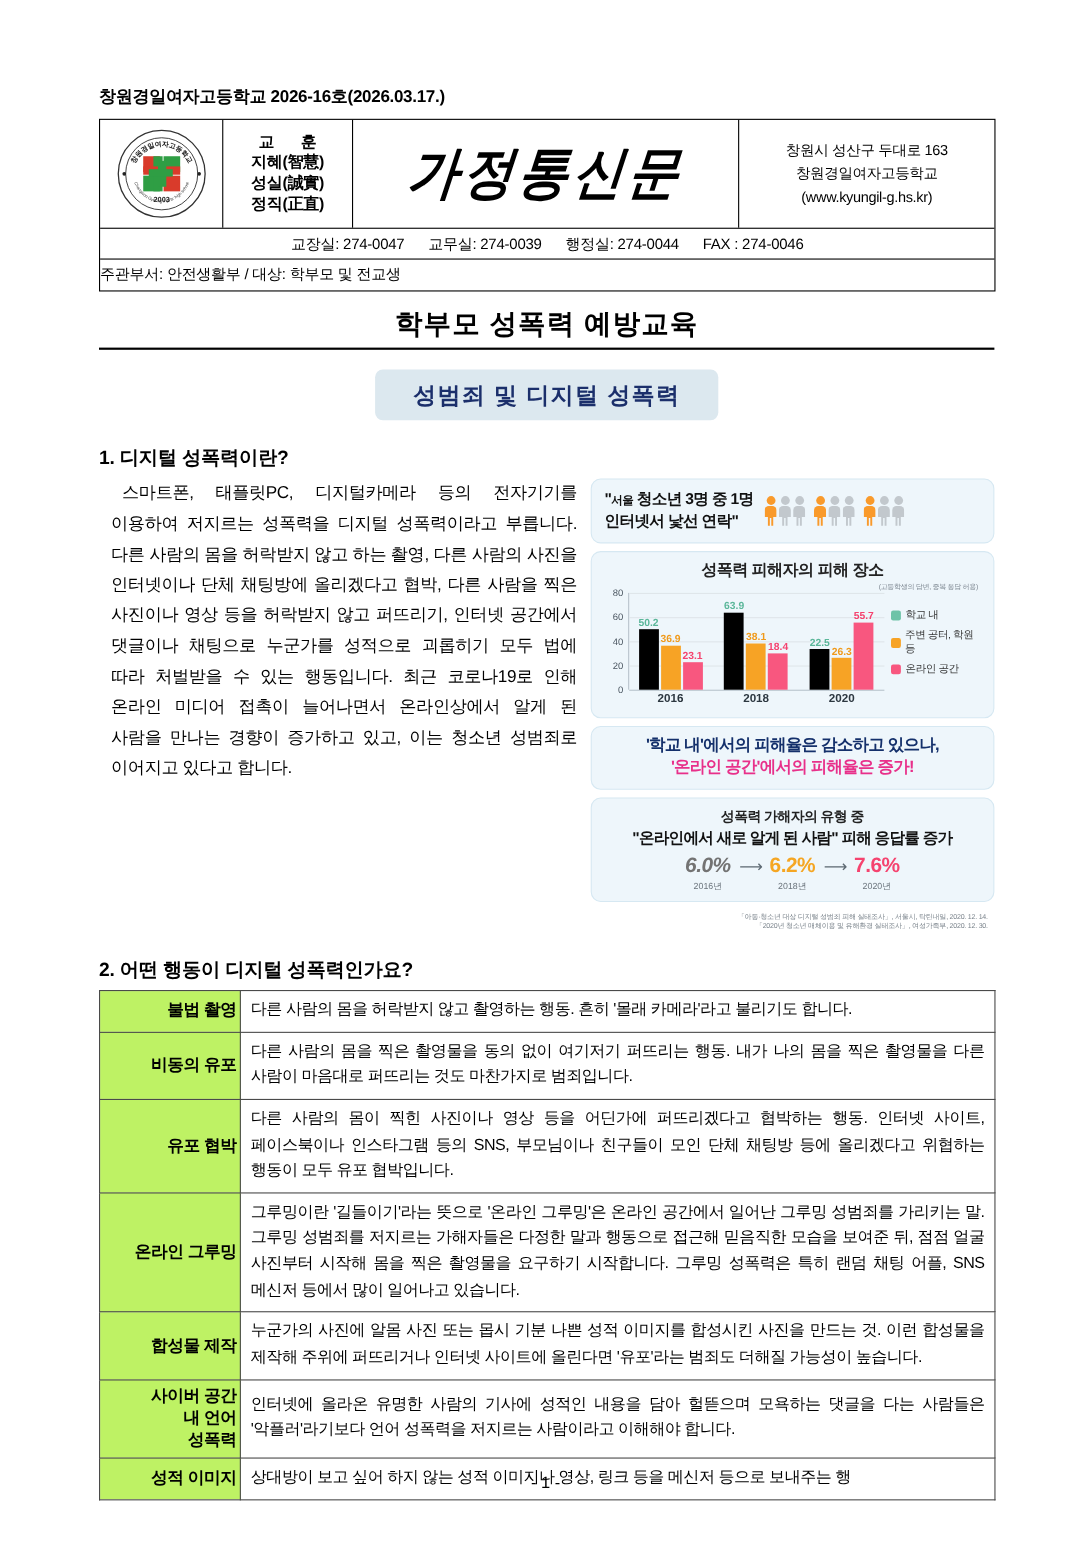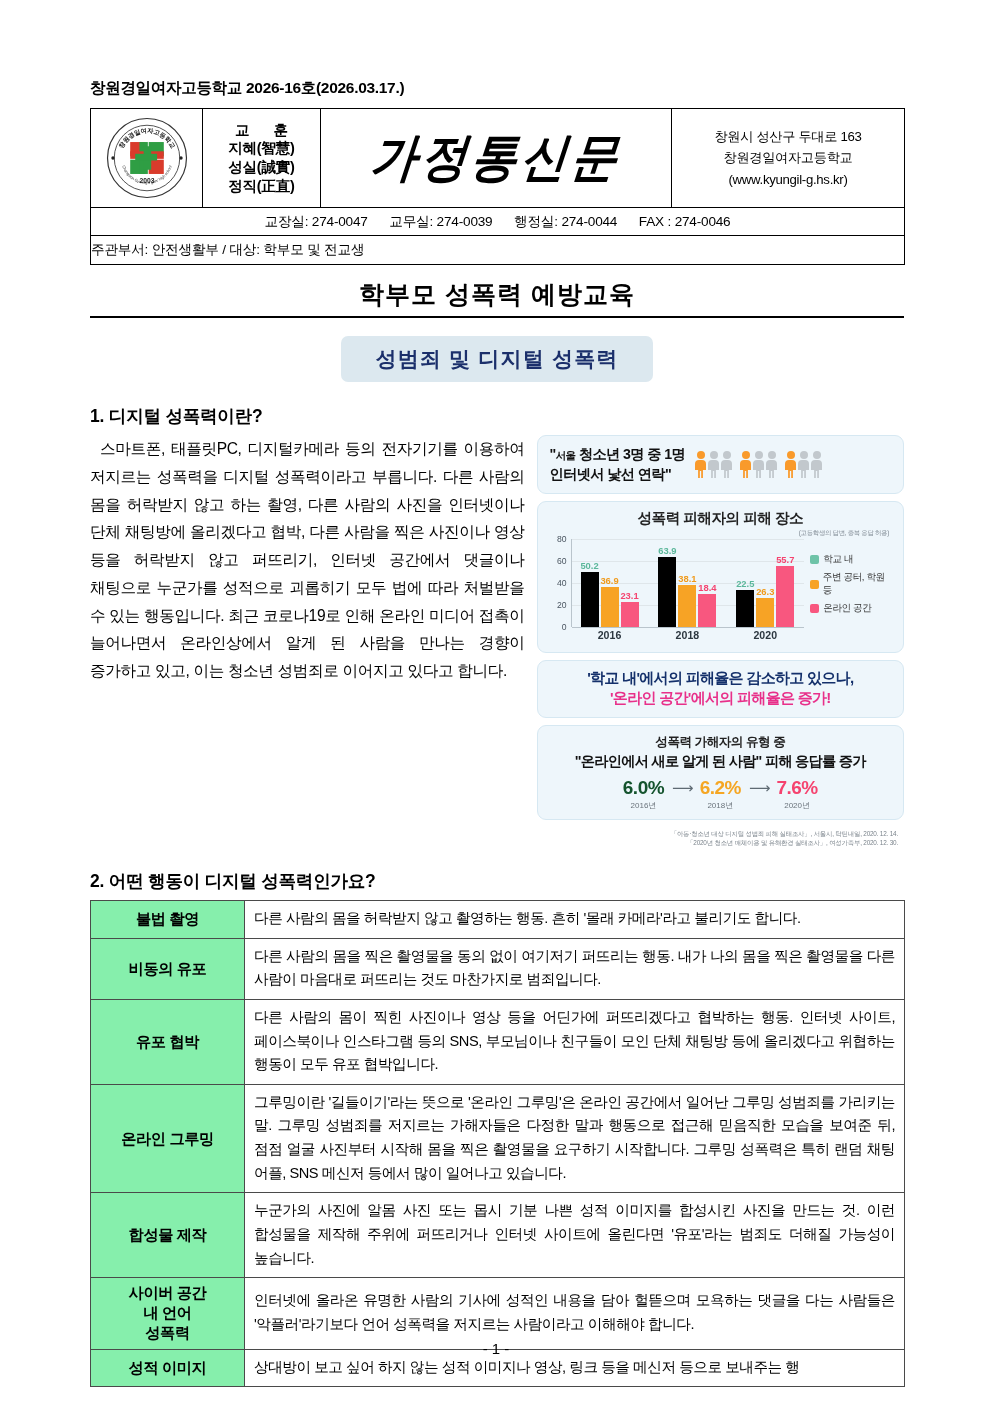--- a/index.html
+++ b/index.html
@@ -69,21 +69,21 @@
     padding: 9px 34px; font-size: 21px; font-weight: 700;
     color: #1b2f6b; letter-spacing: 1.2px;
   }
 
   
   .sec-head { font-size: 17.5px; font-weight: 700; letter-spacing:-0.2px; margin: 22px 0 7px; }
   .cols { display:flex; gap: 12px; align-items: flex-start; }
   .col-text { width: 440px; }
   .body-par {
     font-size: 15.6px; line-height: 1.78; text-align: justify;
-    text-indent: 10px; letter-spacing: -0.35px; word-break: keep-all;
+    text-indent: 10px; letter-spacing: -0.35px; word-break: keep-all; margin-left: 11px;
   }
 
   
   .info { width: 372px; display:flex; flex-direction:column; gap:7px; }
   .panel { background:#eef6fb; border:1px solid #d6e8f2; border-radius:9px; }
 
   .p1 { display:flex; align-items:center; padding: 9px 12px; gap:10px; }
   .p1-txt { font-size: 14.2px; font-weight:700; line-height:1.38; color:#111; letter-spacing:-0.6px; }
   .p1-txt .sm { font-size: 10.5px; }
   .people { display:flex; gap:8px; }
@@ -144,21 +144,21 @@
   .stat .y { font-size:8px; color:#6b747c; margin-top:1px; }
   .arrow { color:#5e6a73; font-size:15px; margin-bottom:12px; letter-spacing:-2px; }
 
   .srcs { font-size:6.4px; color:#7a838b; text-align:right; line-height:1.5; padding:2px 6px 4px 0; letter-spacing:-0.2px; }
 
   
   .tbl-head { font-size:17.5px; font-weight:700; margin: 17px 0 7px; letter-spacing:-0.2px; }
   table.acts { width: 815px; border-collapse: collapse; table-layout: fixed; }
   table.acts td { border: 1px solid #4a4a4a; vertical-align: middle; }
   td.k {
-    width: 154px; background:#86efac; text-align:center;
+    width: 128px; background:#bef264; text-align:right;
     font-size:15.2px; font-weight:700; letter-spacing:-0.4px; line-height:1.32; padding: 5px 3px;
   }
   td.v {
     padding: 6px 9px 7px; font-size:14.6px; line-height:1.62;
     letter-spacing:-0.45px; text-align: justify; word-break: keep-all;
   }
 
   .pagenum { position:absolute; left:0; right:0; bottom: 46px; text-align:center; font-size:15px; }
 </style>
 </head>
@@ -379,21 +379,21 @@
       <div class="panel p3">
         <div class="l1">'학교 내'에서의 피해율은 감소하고 있으나,</div>
         <div class="l2">'온라인 공간'에서의 피해율은 증가!</div>
       </div>
 
       <div class="panel p4">
         <div class="p4-t1">성폭력 가해자의 유형 중</div>
         <div class="p4-t2">"온라인에서 새로 알게 된 사람" 피해 응답률 증가</div>
         <div class="stats" id="stats">
             <div class="stat">
-              <div class="v" style="color: #14532d;">6.0%</div>
+              <div class="v" style="color: #737373; font-style: italic;">6.0%</div>
               <div class="y">2016년</div>
             </div>
             <div class="arrow">⟶</div>
             <div class="stat">
               <div class="v" style="color: rgb(245, 166, 35);">6.2%</div>
               <div class="y">2018년</div>
             </div>
             <div class="arrow">⟶</div>
             <div class="stat">
               <div class="v" style="color: rgb(245, 67, 111);">7.6%</div>

